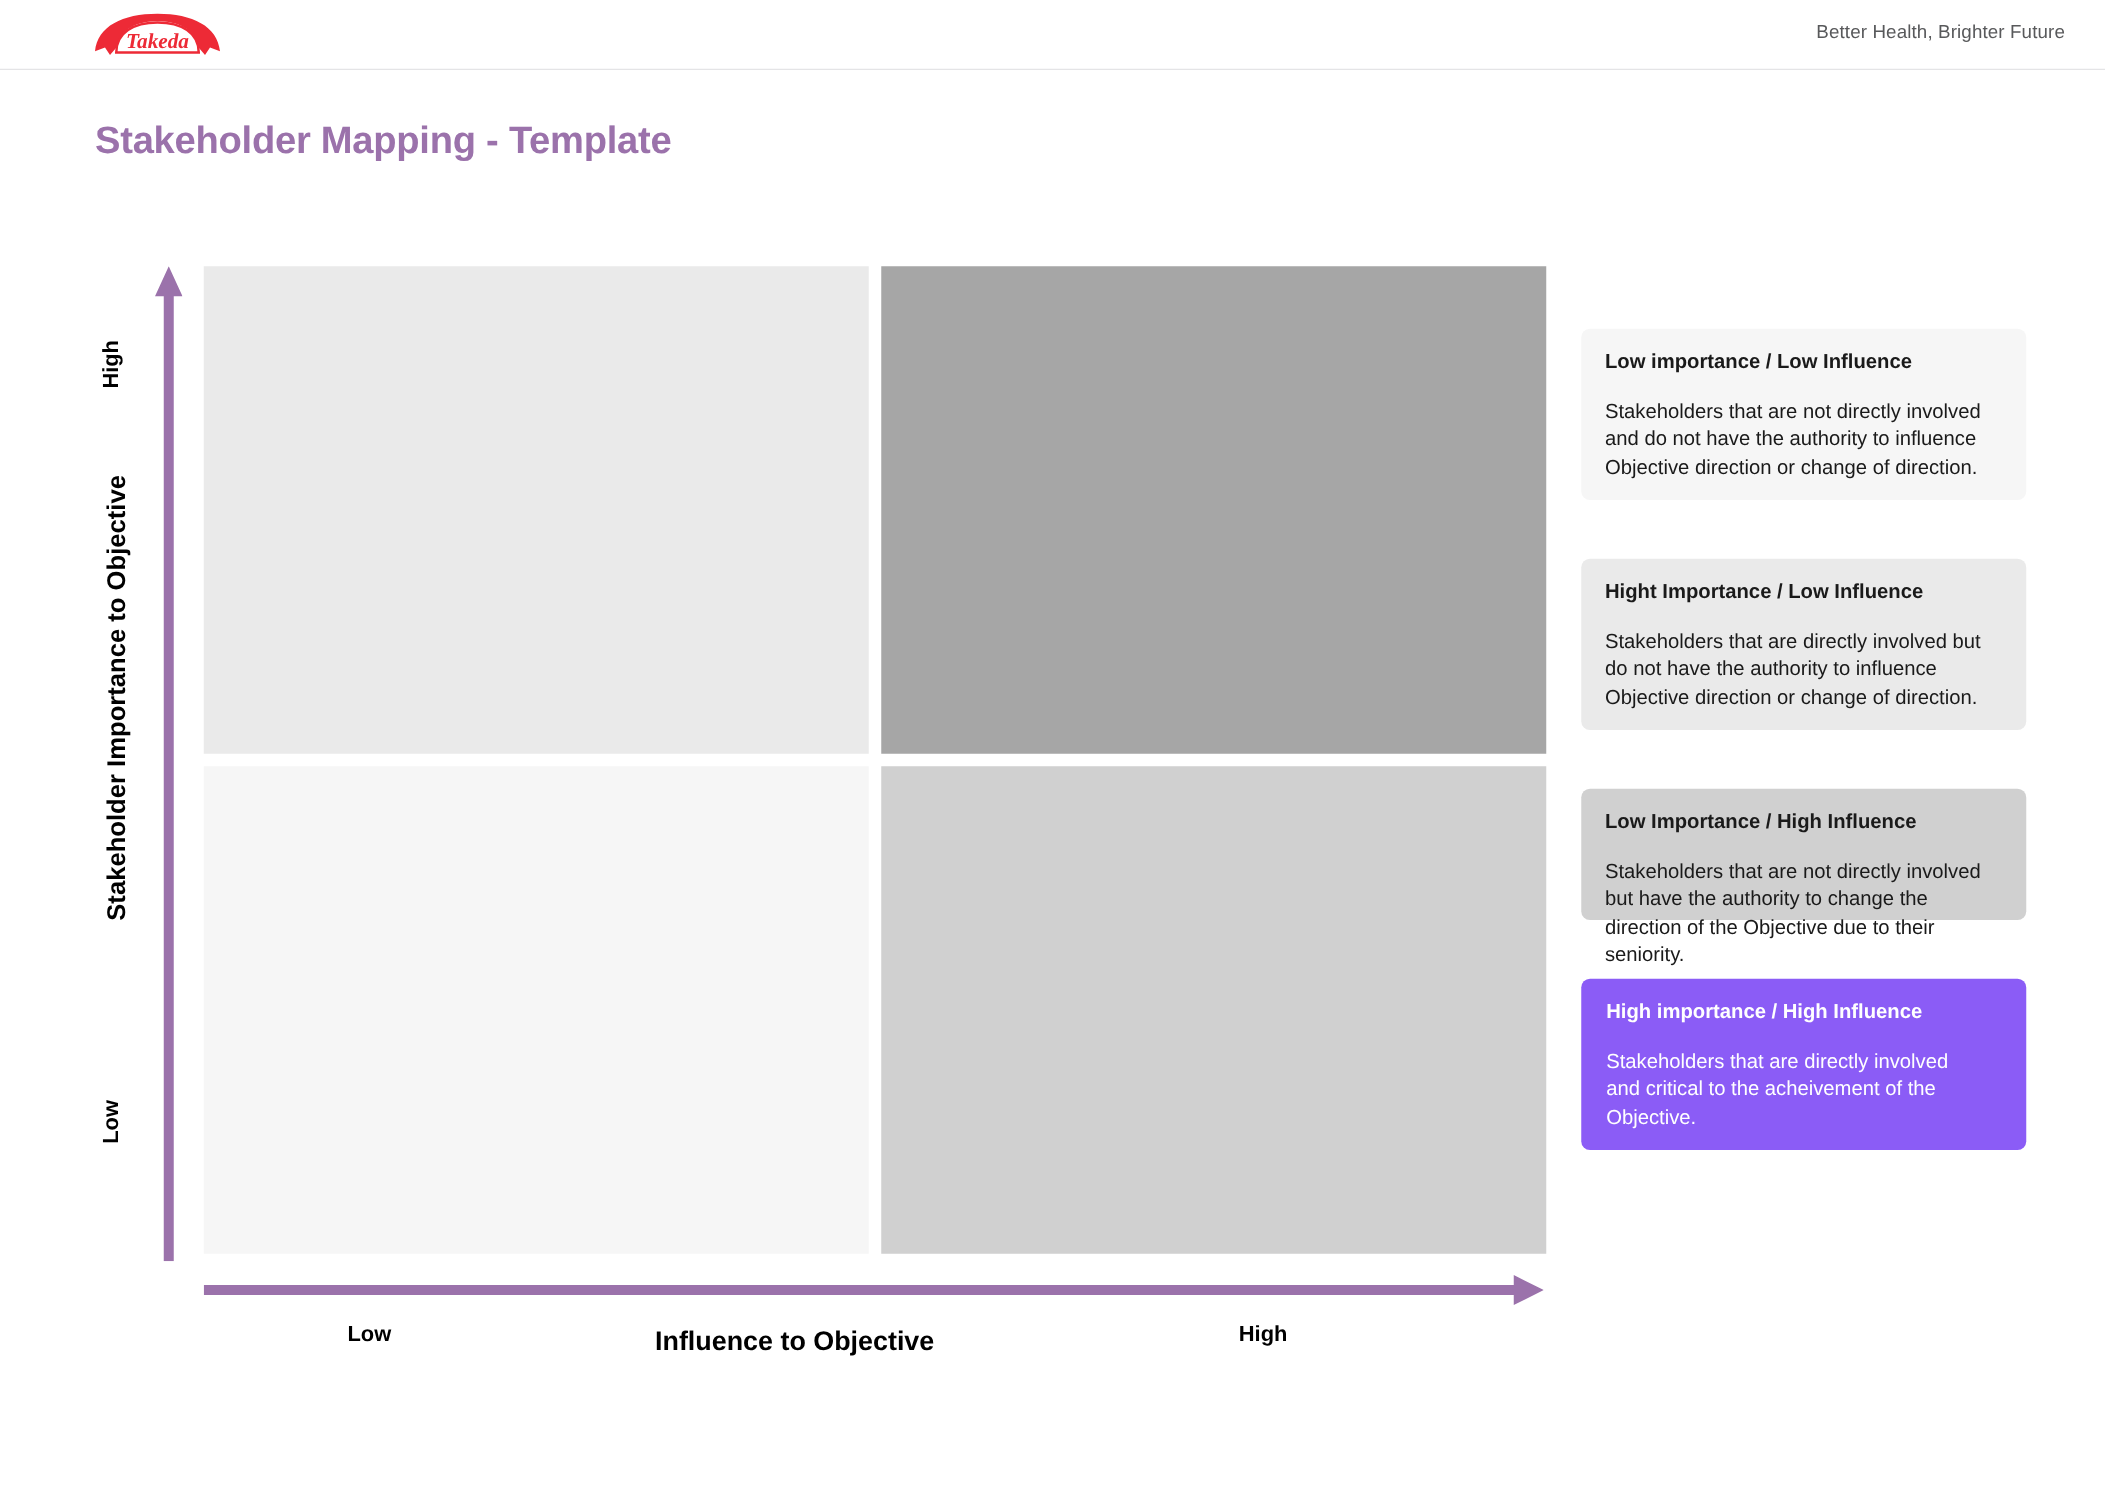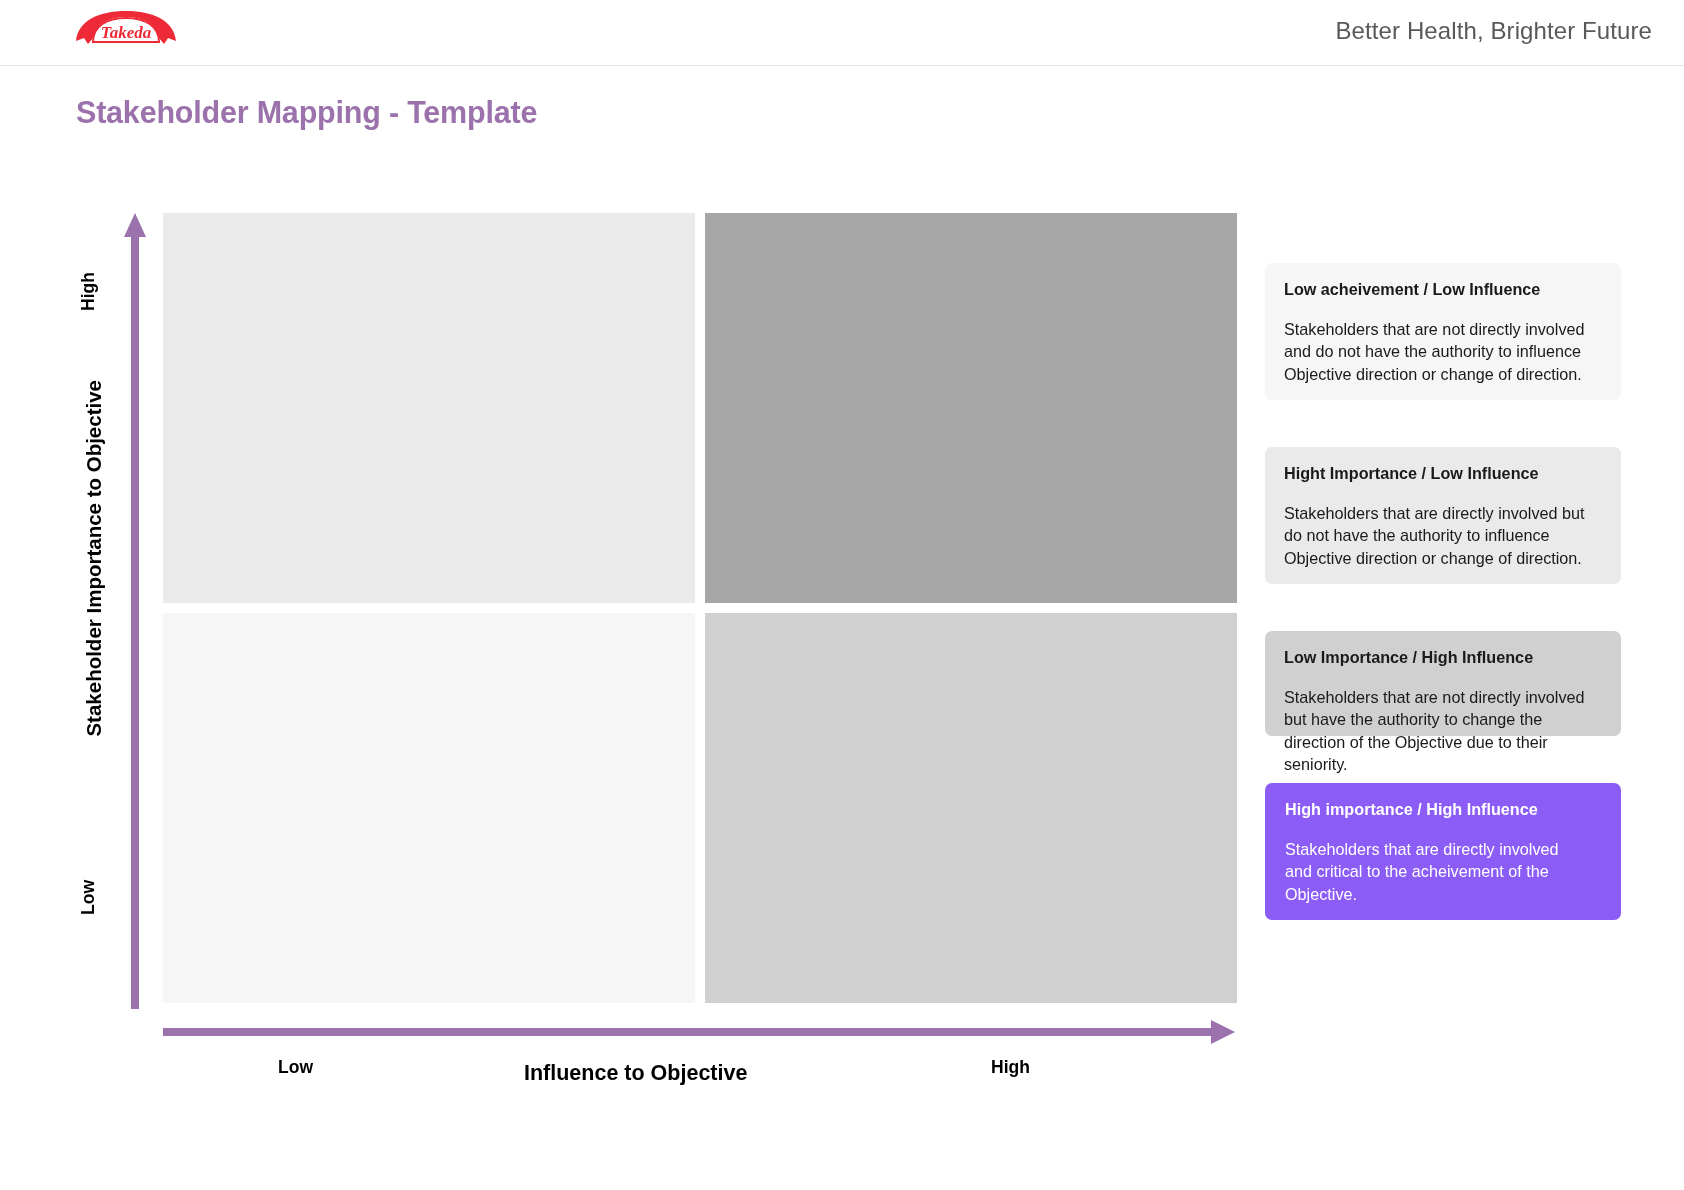--- a/index.html
+++ b/index.html
@@ -17,39 +17,39 @@
     width: 1684px;
     height: 1190px;
     background: #ffffff;
   }
 
   
   .topbar {
     position: absolute;
     left: 0; top: 0;
     width: 1684px;
-    height: 66px;
+    height: 56px;
     border-bottom: 1px solid #e4e4e6;
     background: #ffffff;
   }
 
   .logo-wrap {
     position: absolute;
     left: 72px;
     top: 8px;
     width: 108px;
     height: 44px;
   }
   .logo-wrap svg { display: block; }
 
   .tagline {
     position: absolute;
     right: 32px;
     top: 17px;
-    font-size: 24px;
+    font-size: 15px;
     letter-spacing: 0.1px;
     color: #58595b;
     font-family: "Liberation Sans", sans-serif;
     white-space: nowrap;
   }
 
   
   .page-title {
     position: absolute;
     left: 76px;
@@ -252,21 +252,21 @@
     </svg>
   </div>
   <div class="x-label-low">Low</div>
   <div class="x-axis-title">Influence to Objective</div>
   <div class="x-label-high">High</div>
 
   <div class="guidance-panel">
 
 
     <div class="g-card gc-0" style="background: rgb(246, 246, 246); color: rgb(26, 26, 26);">
-      <div class="g-card-title">Low acheivement / Low Influence</div>
+      <div class="g-card-title">Low importance / Low Influence</div>
       <div class="g-card-body">Stakeholders that are not directly involved
 and do not have the authority to influence
 Objective direction or change of direction.</div>
     </div>
 
     <div class="g-card gc-1" style="background: rgb(234, 234, 234); color: rgb(26, 26, 26);">
       <div class="g-card-title">Hight Importance / Low Influence</div>
       <div class="g-card-body">Stakeholders that are directly involved but
 do not have the authority to influence
 Objective direction or change of direction.</div>

